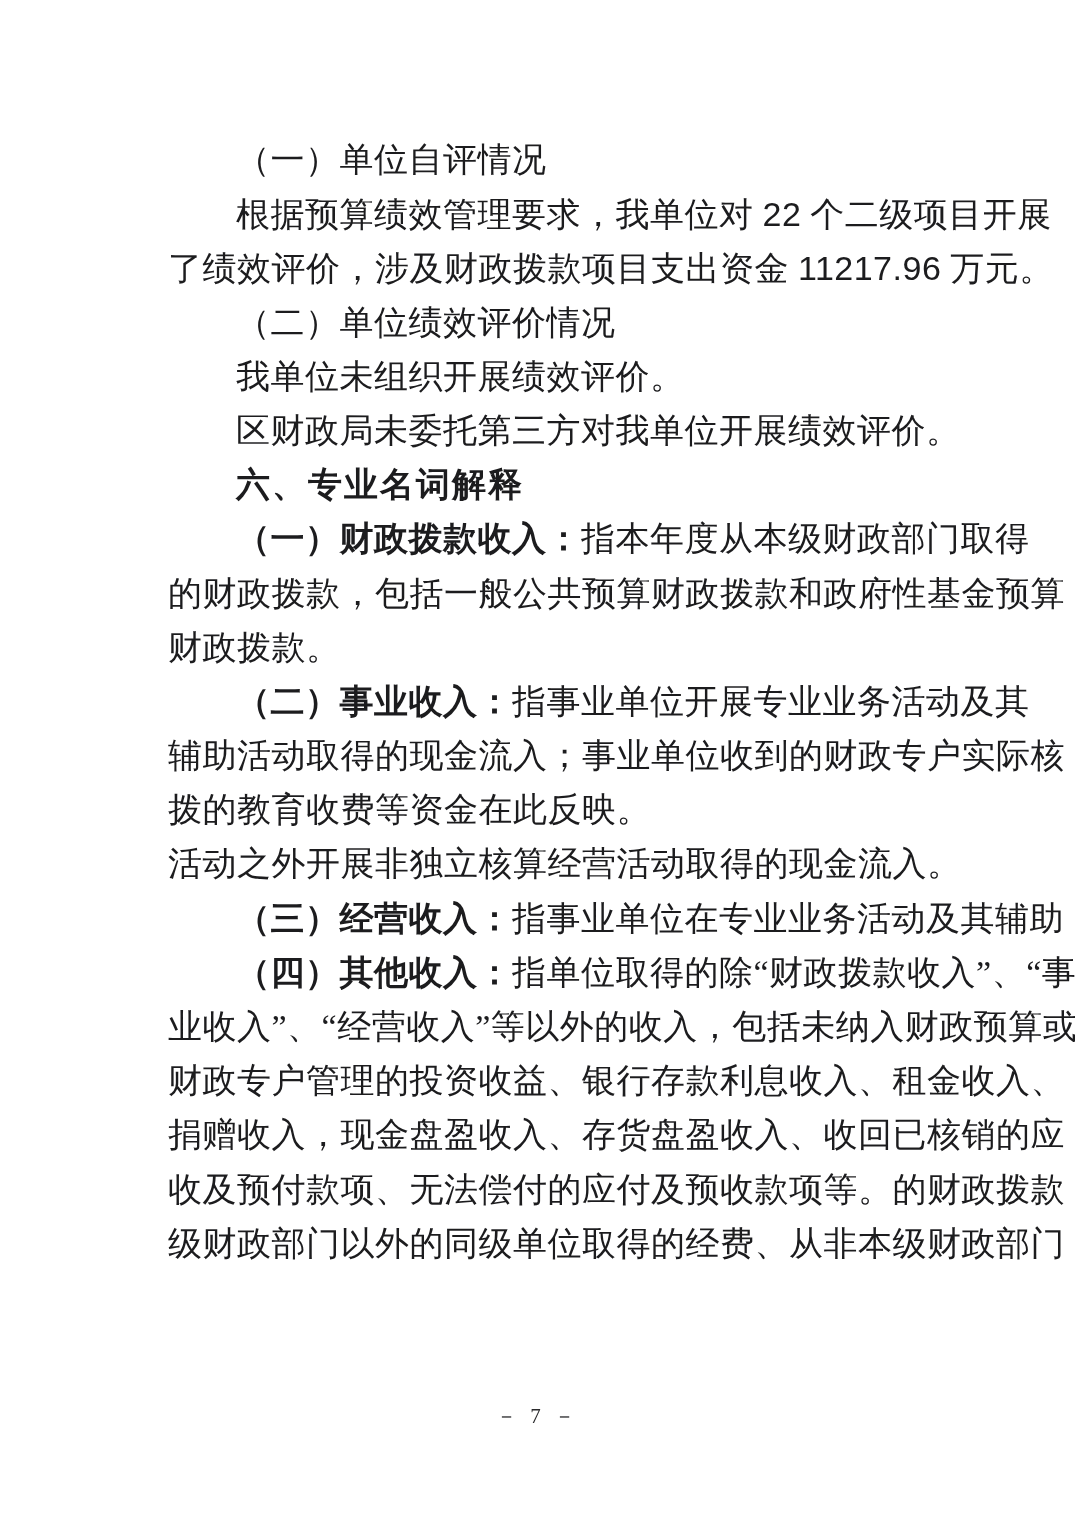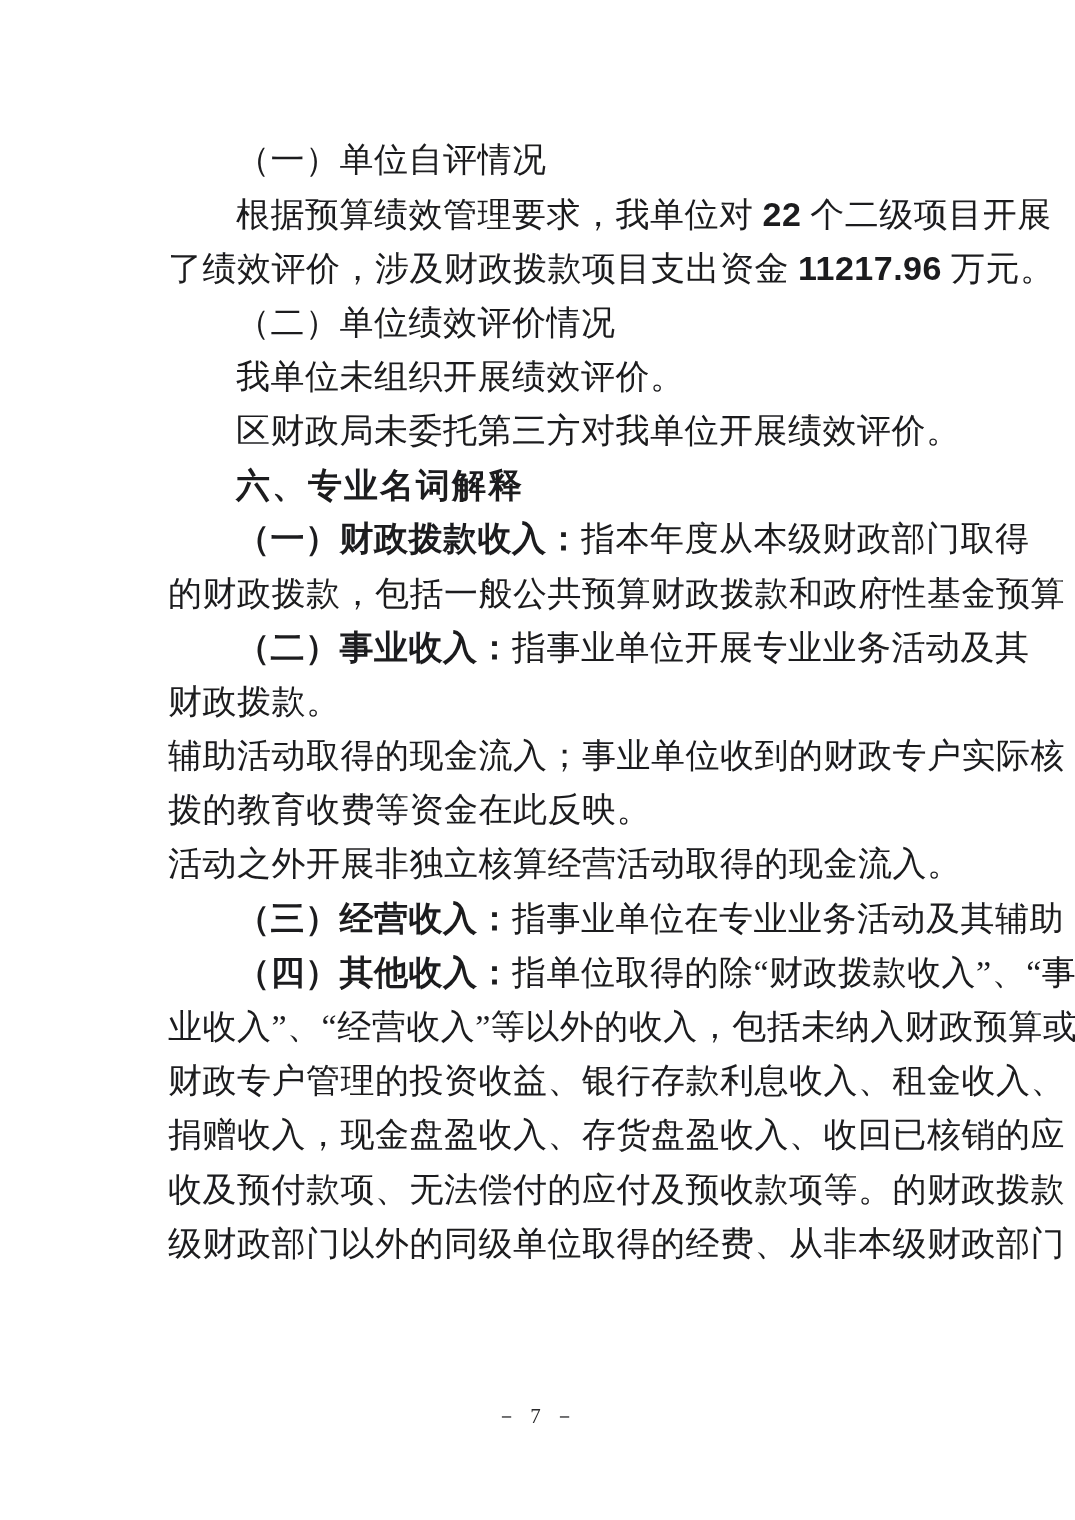--- a/index.html
+++ b/index.html
@@ -39,27 +39,27 @@
   }
   .run-body {
     font-family: "Liberation Serif", "DejaVu Serif", serif;
     font-weight: 400;
   }
   .run-bold {
     font-family: "Liberation Serif", "DejaVu Serif", serif;
     font-weight: 700;
   }
   .run-hei {
-    font-family: Liberation Sans, sans-serif;
+    font-family: Liberation Mono, monospace;
     font-weight: 700;
     letter-spacing: 2px;
   }
   .run-num {
     font-family: "Liberation Sans", "DejaVu Sans", sans-serif;
-    font-weight: 700;
+    font-weight: 400;
   }
   .footer {
     position: absolute;
     left: 0;
     right: 0;
     top: 1403px;
     text-align: center;
     font-size: 21px;
     line-height: 26px;
     color: #2a2a2c;
@@ -74,22 +74,22 @@
   <div class="text-block">
       <div class="line indent"><span class="run-body">（一）单位自评情况</span></div>
       <div class="line indent"><span class="run-body">根据预算绩效管理要求，我单位对 </span><span class="run-num">22</span><span class="run-body"> 个二级项目开展</span></div>
       <div class="line"><span class="run-body">了绩效评价，涉及财政拨款项目支出资金 </span><span class="run-num">11217.96</span><span class="run-body"> 万元。</span></div>
       <div class="line indent"><span class="run-body">（二）单位绩效评价情况</span></div>
       <div class="line indent"><span class="run-body">我单位未组织开展绩效评价。</span></div>
       <div class="line indent"><span class="run-body">区财政局未委托第三方对我单位开展绩效评价。</span></div>
       <div class="line indent"><span class="run-hei">六、专业名词解释</span></div>
       <div class="line indent"><span class="run-bold">（一）财政拨款收入：</span><span class="run-body">指本年度从本级财政部门取得</span></div>
       <div class="line"><span class="run-body">的财政拨款，包括一般公共预算财政拨款和政府性基金预算</span></div>
+      <div class="line"><span class="run-body">财政拨款。</span></div>
       <div class="line indent"><span class="run-bold">（二）事业收入：</span><span class="run-body">指事业单位开展专业业务活动及其</span></div>
-      <div class="line"><span class="run-body">财政拨款。</span></div>
       <div class="line"><span class="run-body">辅助活动取得的现金流入；事业单位收到的财政专户实际核</span></div>
       <div class="line"><span class="run-body">拨的教育收费等资金在此反映。</span></div>
       <div class="line"><span class="run-body">活动之外开展非独立核算经营活动取得的现金流入。</span></div>
       <div class="line indent"><span class="run-bold">（三）经营收入：</span><span class="run-body">指事业单位在专业业务活动及其辅助</span></div>
       <div class="line indent"><span class="run-bold">（四）其他收入：</span><span class="run-body">指单位取得的除“财政拨款收入”、“事</span></div>
       <div class="line"><span class="run-body">业收入”、“经营收入”等以外的收入，包括未纳入财政预算或</span></div>
       <div class="line"><span class="run-body">财政专户管理的投资收益、银行存款利息收入、租金收入、</span></div>
       <div class="line"><span class="run-body">捐赠收入，现金盘盈收入、存货盘盈收入、收回已核销的应</span></div>
       <div class="line"><span class="run-body">收及预付款项、无法偿付的应付及预收款项等。的财政拨款</span></div>
       <div class="line"><span class="run-body">级财政部门以外的同级单位取得的经费、从非本级财政部门</span></div>

